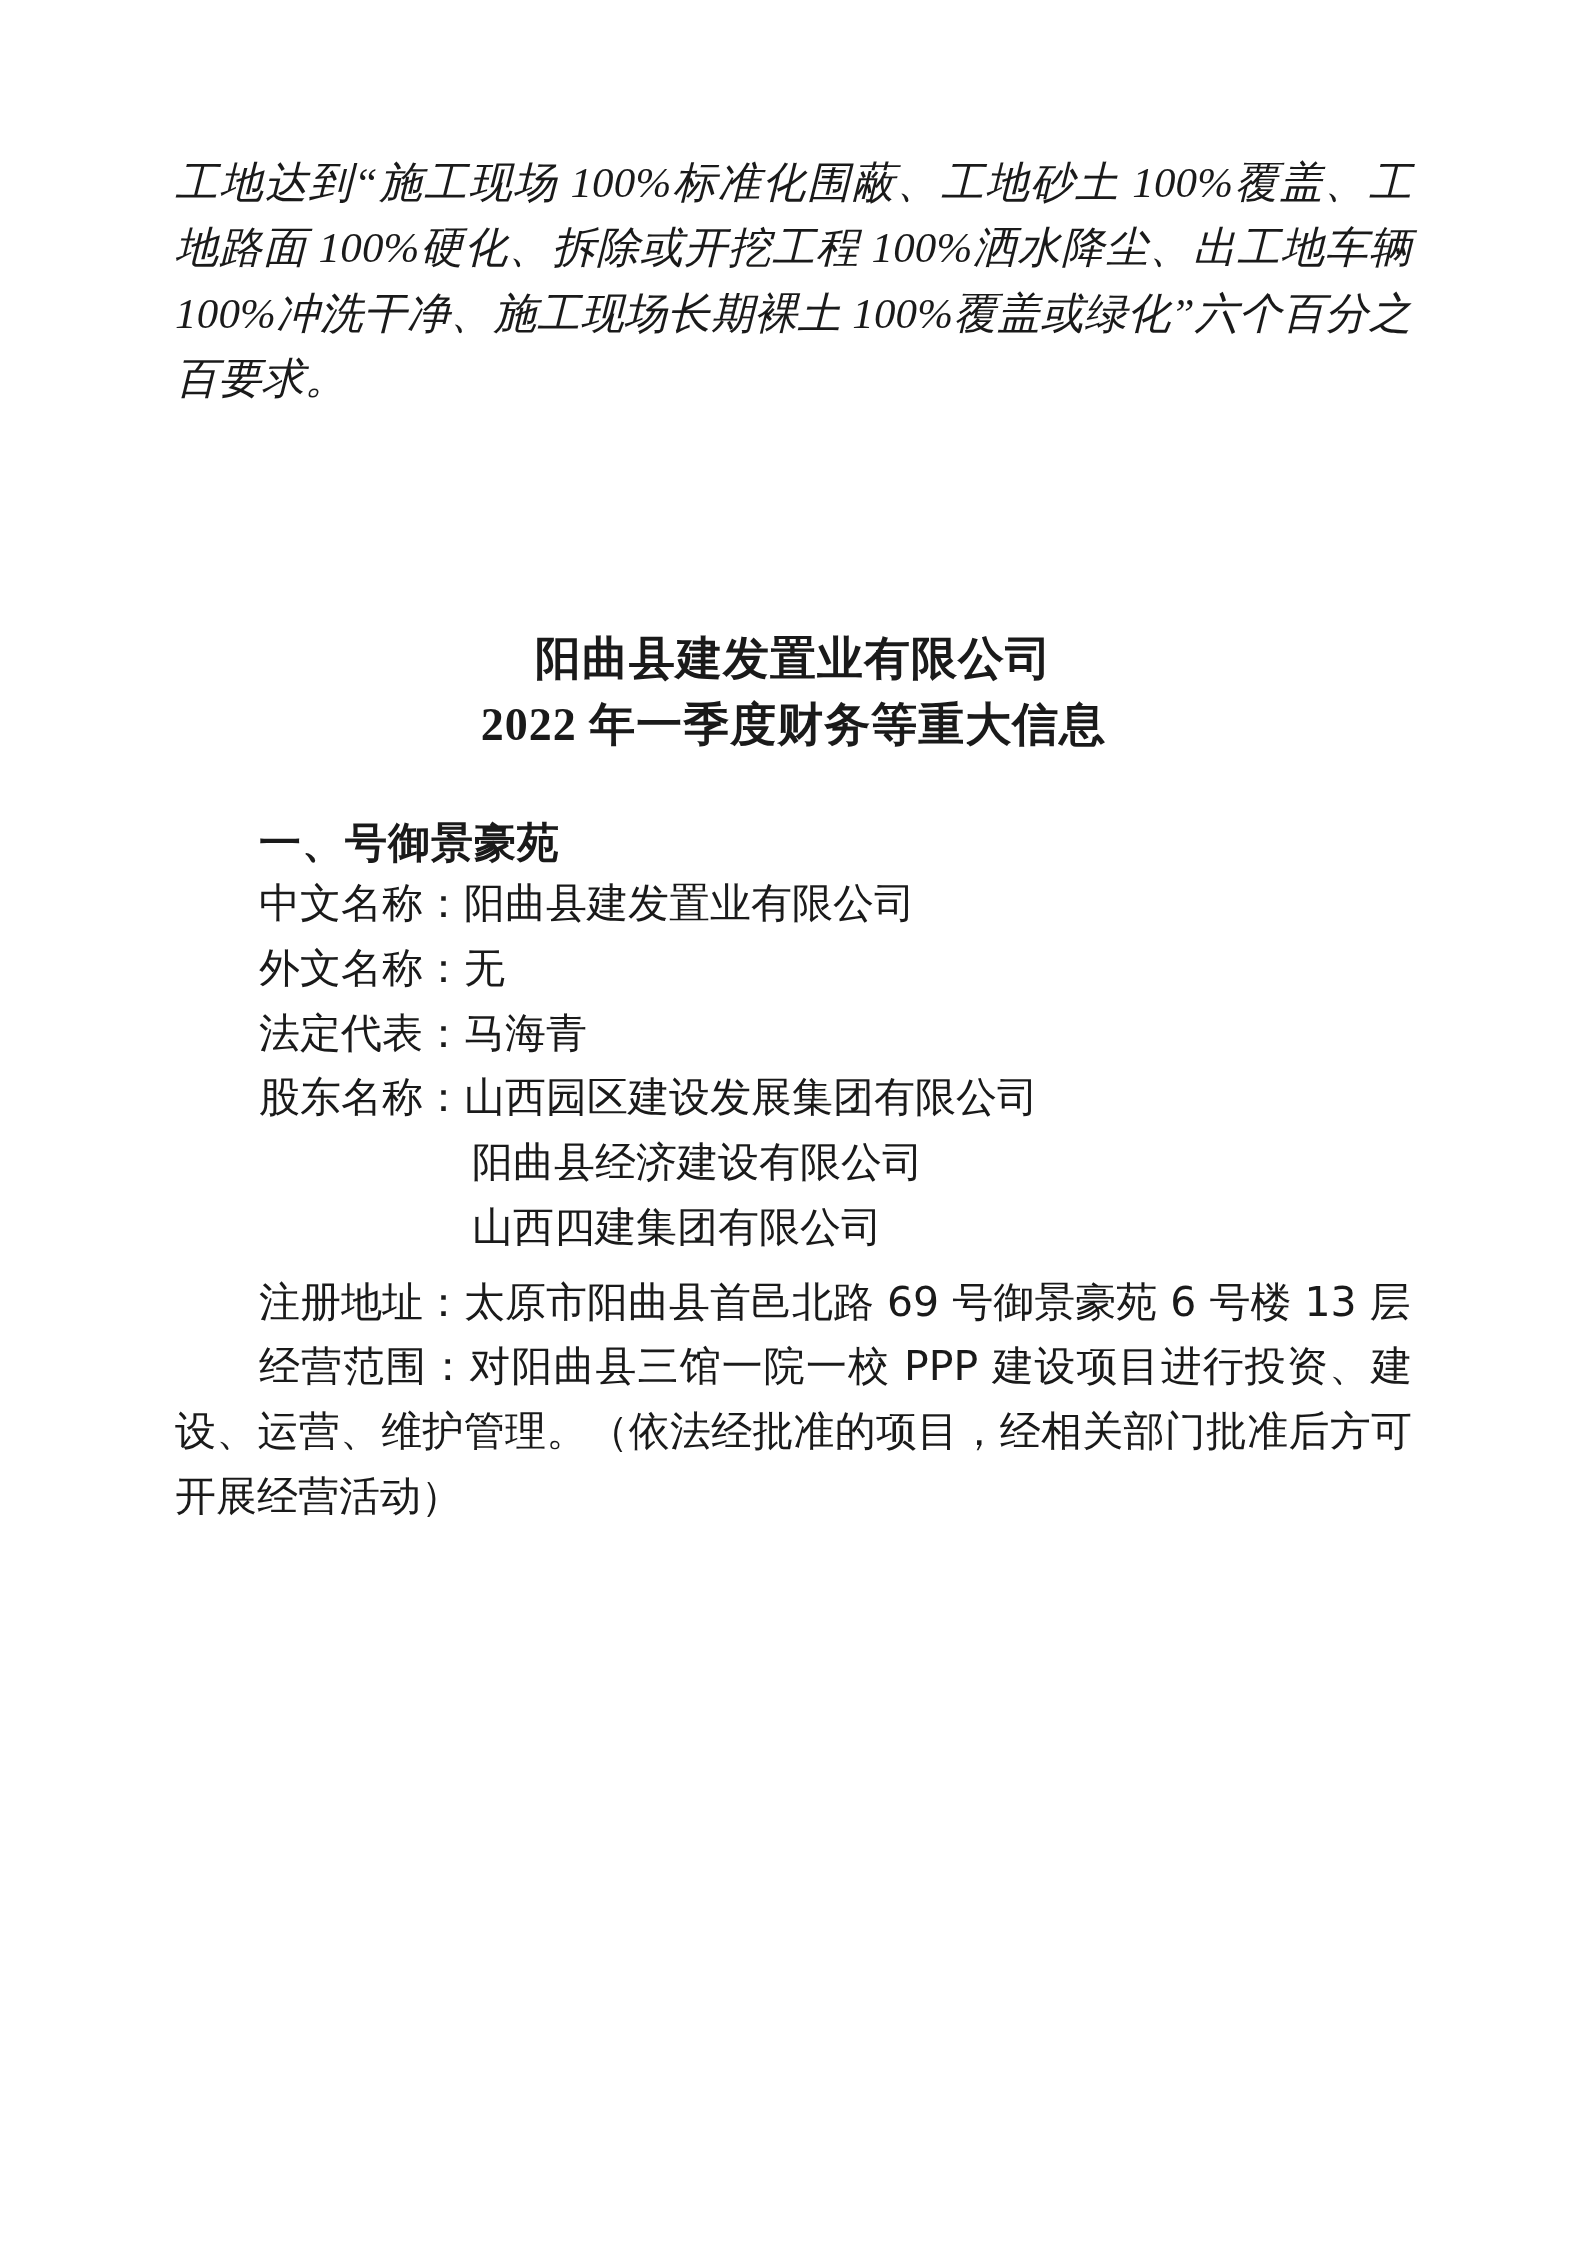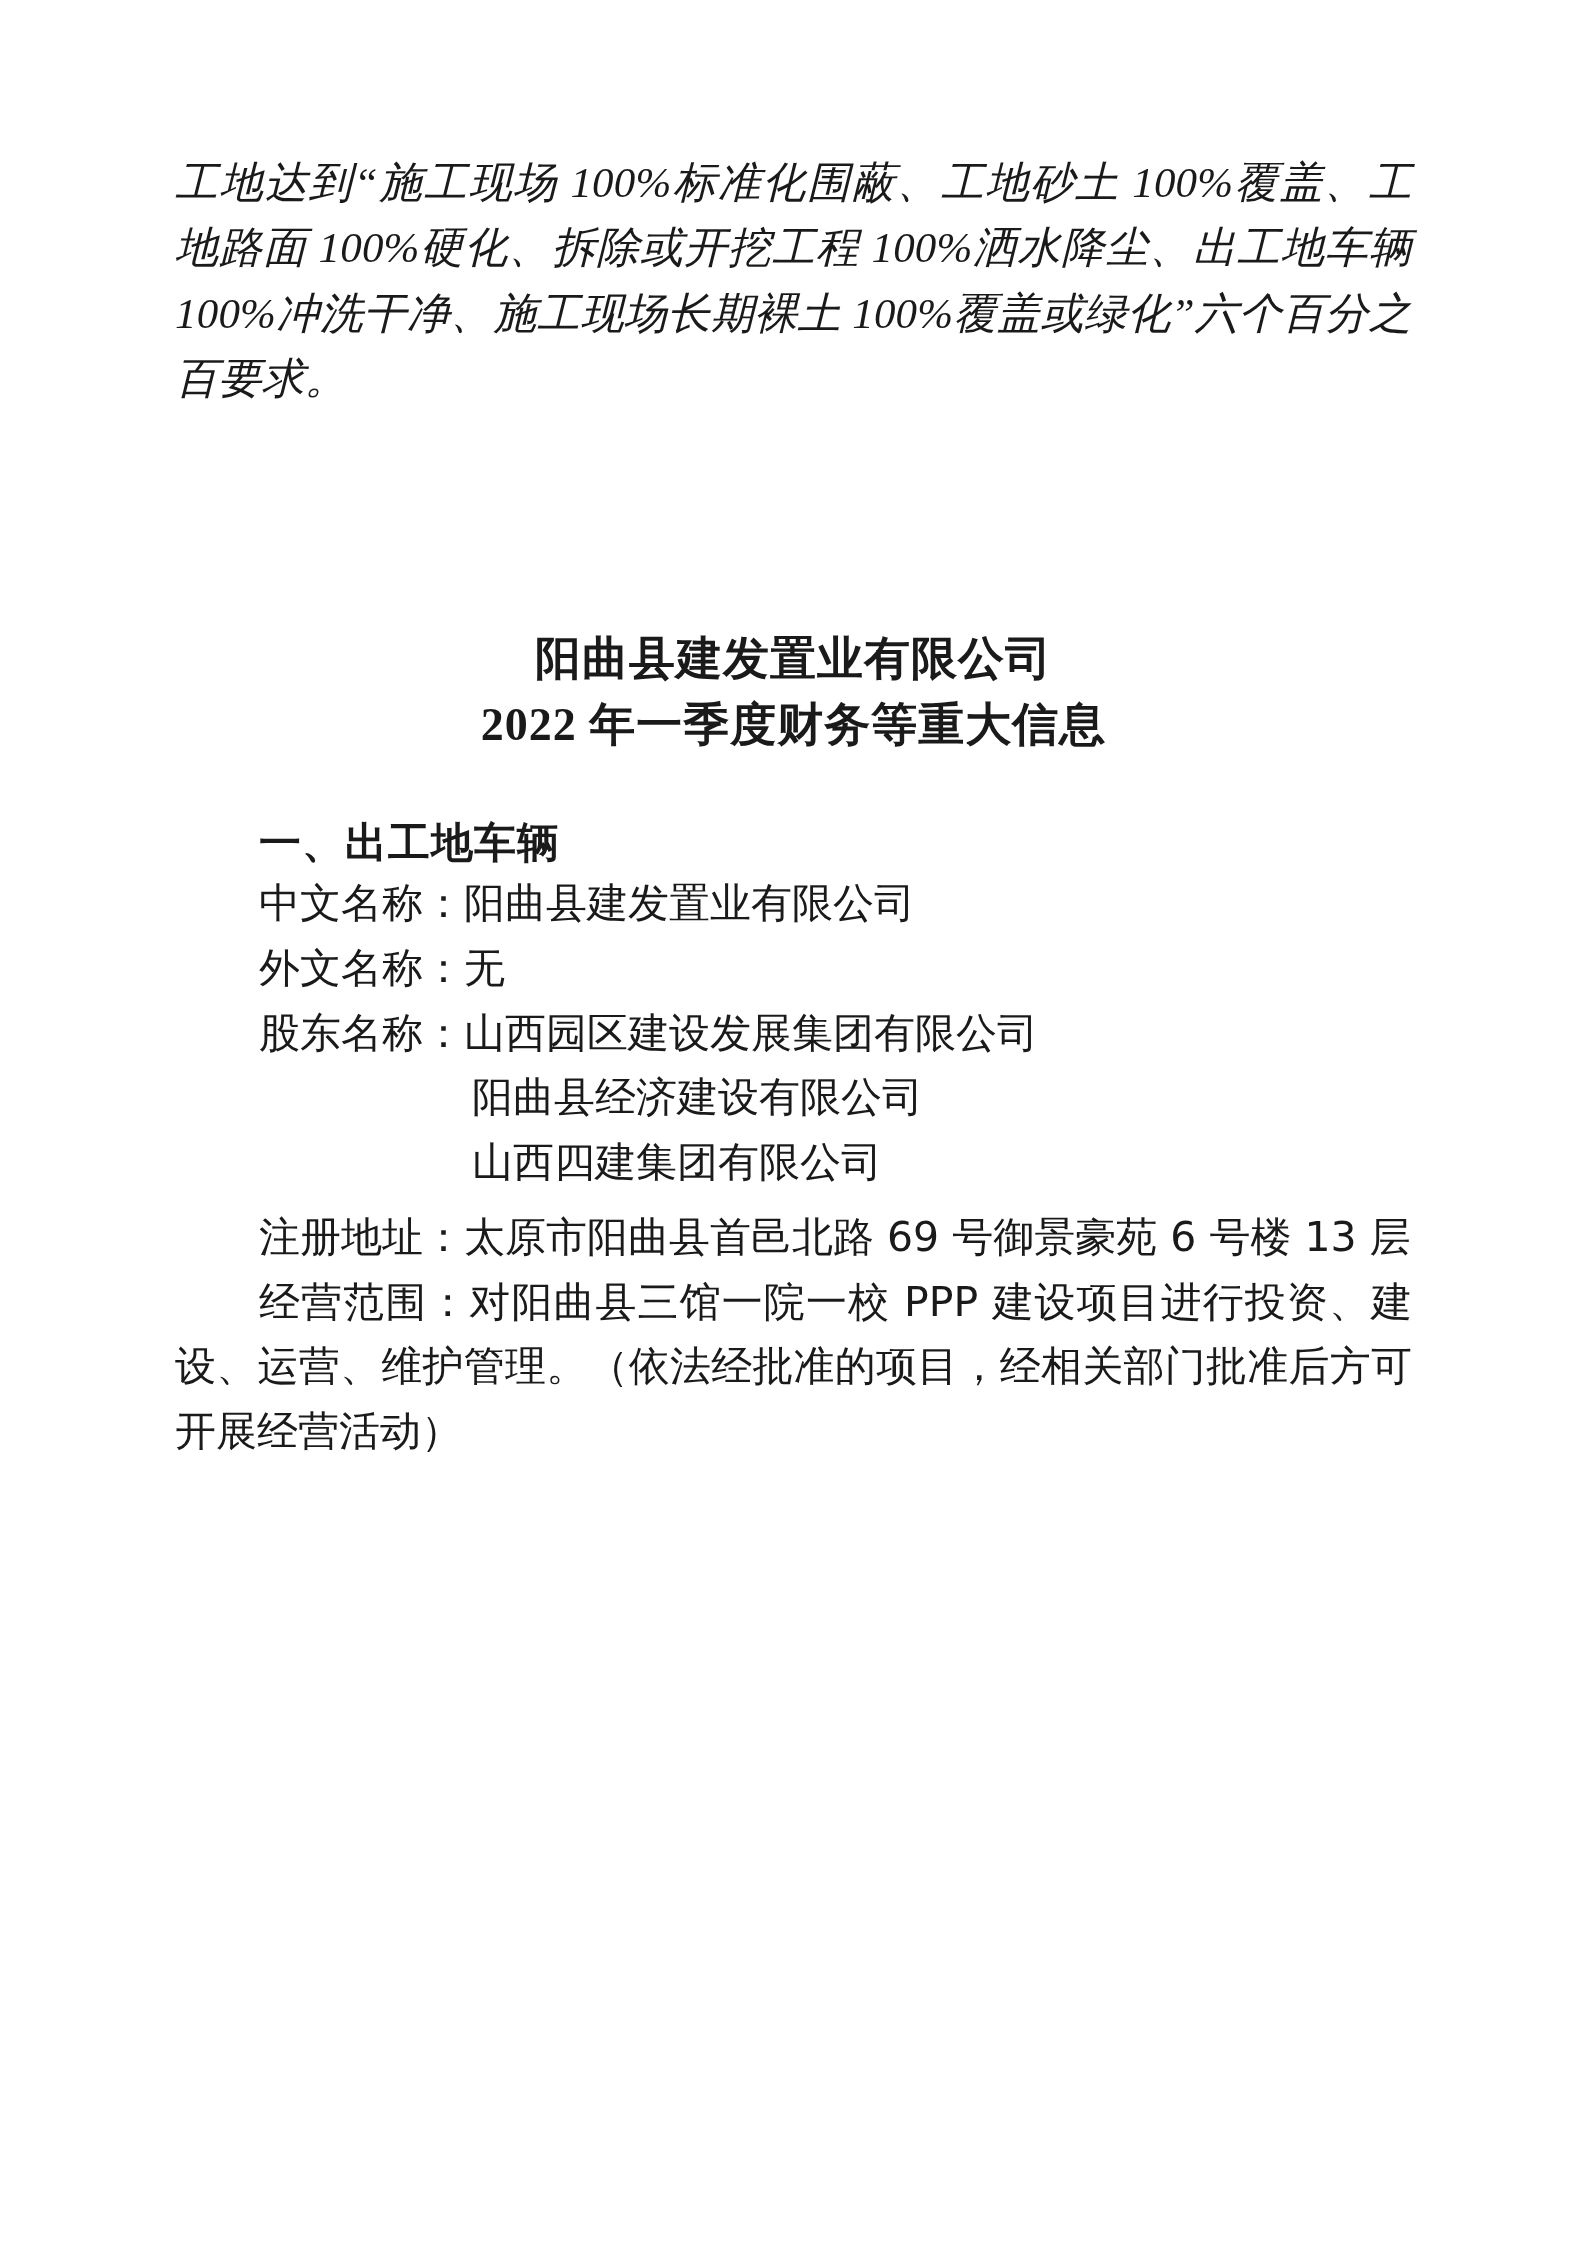--- a/index.html
+++ b/index.html
@@ -97,33 +97,37 @@
 
   <p class="para para-indent">工地达到“施工现场 100%标准化围蔽、工地砂土 100%覆盖、工地路面 100%硬化、拆除或开挖工程 100%洒水降尘、出工地车辆 100%冲洗干净、施工现场长期裸土 100%覆盖或绿化”六个百分之百要求。</p>
 
   <div class="gap-large"></div>
 
   <div class="doc-title">
     <span class="t-line">阳曲县建发置业有限公司</span>
     <span class="t-line">2022 年一季度财务等重大信息</span>
   </div>
 
-  <div class="section-heading">一、出工地车辆</div>
+  <div class="section-heading">一、号御景豪苑</div>
 
   <div class="field-row">
     <span class="field-label">中文名称：</span>
     <span class="field-value">阳曲县建发置业有限公司</span>
   </div>
 
 
   <div class="field-row">
     <span class="field-label">外文名称：</span>
     <span class="field-value">无</span>
   </div>
 
+  <div class="field-row">
+    <span class="field-label">法定代表：</span>
+    <span class="field-value">马海青</span>
+  </div>
 
   <div class="field-row">
     <span class="field-label">股东名称：</span>
     <span class="field-value">山西园区建设发展集团有限公司</span>
   </div>
 
   <div class="field-cont">阳曲县经济建设有限公司</div>
   <div class="field-cont">山西四建集团有限公司</div>
 
   <p class="flow-para flow-para-tight">注册地址：太原市阳曲县首邑北路 69 号御景豪苑 6 号楼 13 层</p>

